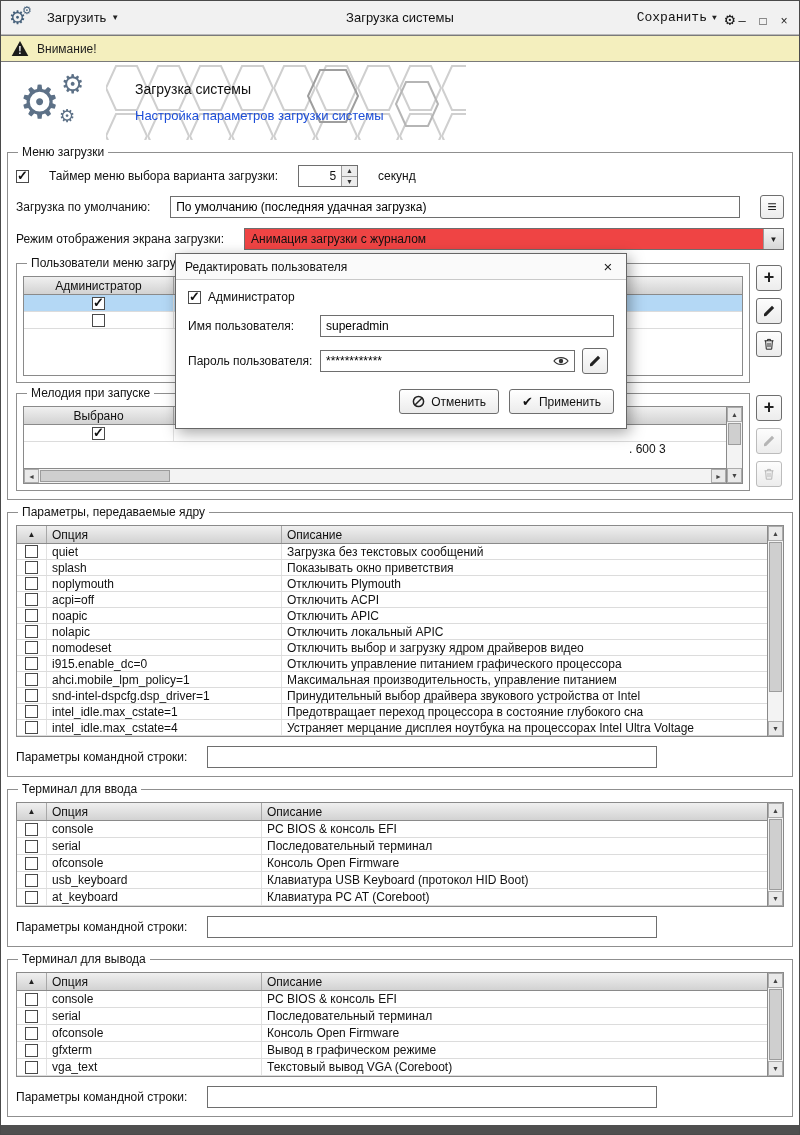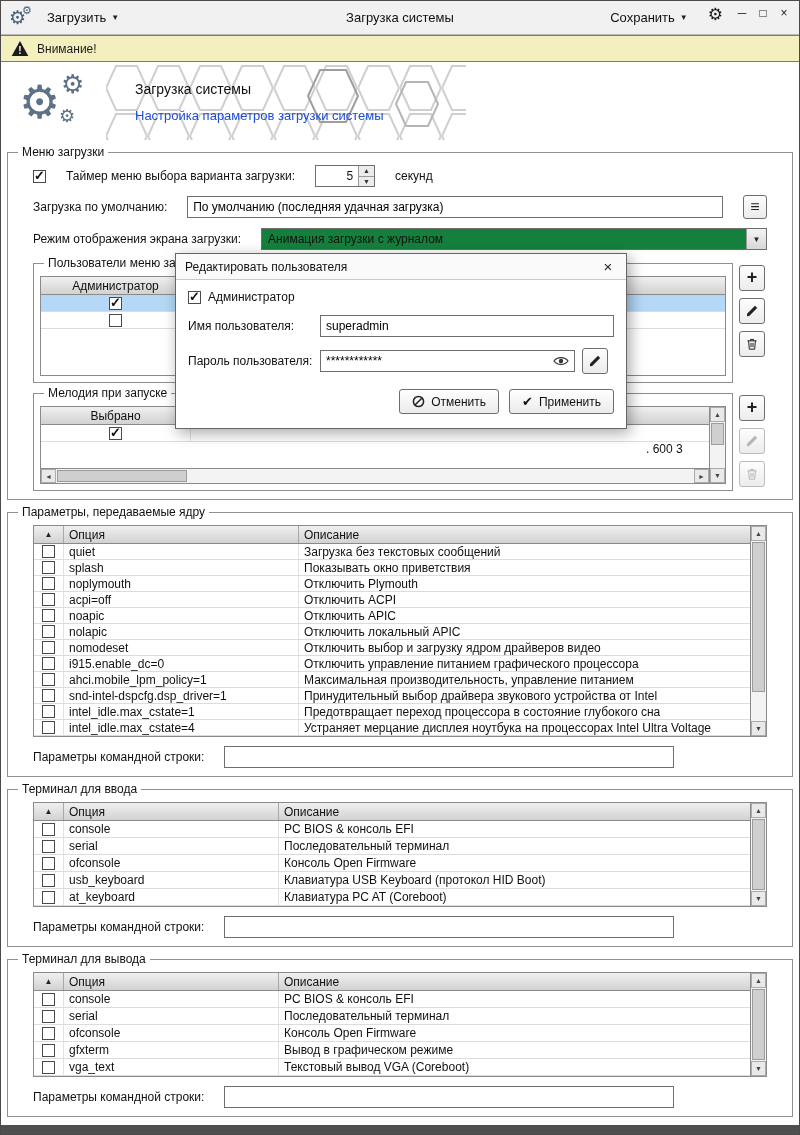--- a/index.html
+++ b/index.html
@@ -9,42 +9,42 @@
          position:relative; overflow:hidden; font-size:12px; color:#111; margin:0 auto; }
 
   
   .titlebar { height:34px; background:#f1f1f1; border-bottom:1px solid #b9b9b9;
               display:flex; align-items:center; padding:0 8px; position:relative; }
   .app-gears { color:#45607a; font-size:19px; line-height:1; position:relative; width:30px; }
   .app-gears .g2 { position:absolute; font-size:11px; left:13px; top:-3px; }
   .tb-btn { display:flex; align-items:center; gap:5px; padding:4px 8px; font-size:13px; cursor:default; }
   .dd-arrow { font-size:8px; color:#222; }
   .tb-title { position:absolute; left:0; right:0; text-align:center; font-size:13px; pointer-events:none; }
-  .tb-right { margin-left:auto; display:flex; align-items:flex-start; gap:12px; position:relative; z-index:1; }
+  .tb-right { margin-left:auto; display:flex; align-items:flex-end; gap:0; position:relative; z-index:1;font-family:Liberation Mono, monospace; }
   .gear-btn { font-size:17px; color:#1d1d1d; line-height:1; }
   .win-controls { display:flex; gap:7px; font-size:12px; color:#222; }
   .win-controls span { width:14px; text-align:center; cursor:default; }
 
   
   .warning { height:27px; background:#f4efbe; border-top:1px solid #7a7a7a; border-bottom:1px solid #7a7a7a;
              display:flex; align-items:center; padding:0 10px; gap:8px; }
   .warning .txt { font-size:12px; color:#1c1c1c; }
 
   
   .header { height:80px; position:relative; display:flex; align-items:center; padding-left:18px; overflow:hidden; }
   .hexes { position:absolute; left:105px; top:2px; z-index:0; }
   .logo { font-size:46px; color:#5d7187; line-height:1; position:relative; width:86px; z-index:1; }
   .logo .g2 { position:absolute; font-size:26px; left:42px; top:-8px; }
   .logo .g3 { position:absolute; font-size:18px; left:40px; top:28px; }
   .header-text { position:relative; z-index:1; margin-left:30px; }
   .header-title { font-size:14px; margin-bottom:11px; color:#101010; }
   .header-sub { font-size:13px; color:#1d4ed8; }
 
   
-  .group { border:1px solid #8f8f8f; margin:10px 6px 12px; position:relative; padding:12px 25px 8px; background:#fff; }
+  .group { border:1px solid #8f8f8f; margin:10px 6px 12px; position:relative; padding:12px 8px 8px; background:#fff; }
   .legend { position:absolute; top:-8px; left:10px; background:#fff; padding:0 4px; font-size:12px; }
   .subgroup { flex:1; border:1px solid #8f8f8f; position:relative; padding:12px 6px 6px; background:#fff; }
 
   .frow { display:flex; align-items:center; margin-bottom:8px; gap:20px; }
   .frow:last-child { margin-bottom:0; }
 
   
   .cb { width:13px; height:13px; border:1px solid #4a4a4a; background:#fff; position:relative; flex:none; display:inline-block; }
   .cb[data-checked="true"]::after { content:"✓"; position:absolute; left:0; top:-3px; font-size:13px; font-weight:bold; color:#111; }
 
@@ -56,21 +56,21 @@
   .spin-arrows .up { border-bottom:1px solid #9a9a9a; }
 
   .text-input { height:22px; border:1px solid #6e6e6e; background:#fff; font:inherit; font-size:12px; padding:0 5px; outline:none; }
 
   .sq-btn { width:26px; height:26px; border:1px solid #6e6e6e; background:linear-gradient(#fdfdfd,#ececec);
             border-radius:3px; display:flex; align-items:center; justify-content:center; color:#222; flex:none; }
   .sq-btn.small { width:24px; height:24px; }
   .sq-btn .plus { font-size:18px; font-weight:bold; line-height:1; margin-top:-2px; }
   .sq-btn.disabled { border-color:#bcbcbc; color:#b5b5b5; }
 
-  .combo { flex:1; height:22px; border:1px solid #6e6e6e; display:flex; align-items:stretch; background:#15803d; }
+  .combo { flex:1; height:22px; border:1px solid #6e6e6e; display:flex; align-items:stretch; background:#ef4444; }
   .combo-val { flex:1; padding:3px 6px 0; }
   .combo-arrow { width:20px; border-left:1px solid #9a9a9a; background:linear-gradient(#f4f4f4,#d7d7d7);
                  display:flex; align-items:center; justify-content:center; font-size:8px; color:#222; }
 
   .sub-row { display:flex; align-items:flex-start; gap:6px; margin-bottom:10px; }
   .btn-col { width:28px; display:flex; flex-direction:column; gap:7px; padding-top:2px; }
 
   
   .tablewrap { display:flex; border:1px solid #8a8a8a; align-items:stretch; background:#fff; }
   .table { flex:1; min-width:0; display:flex; flex-direction:column; }

